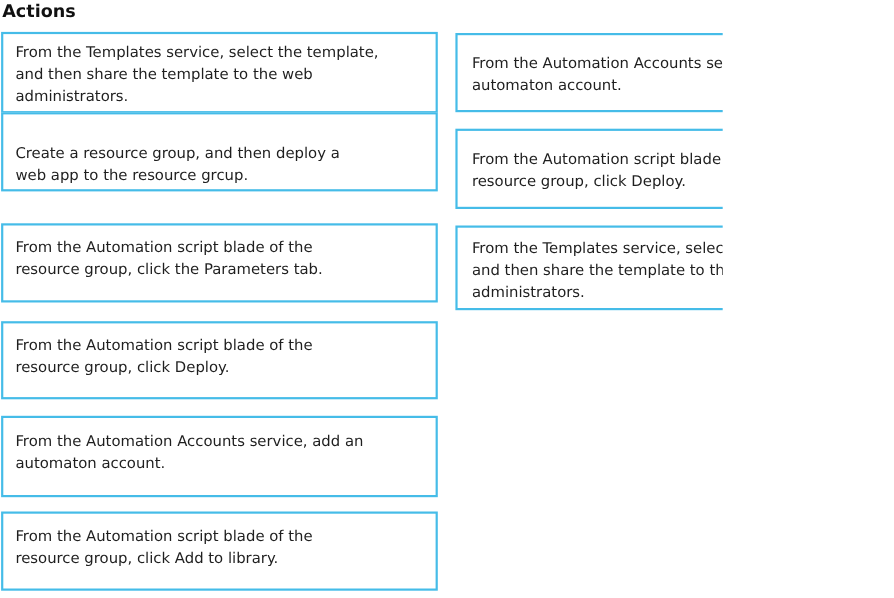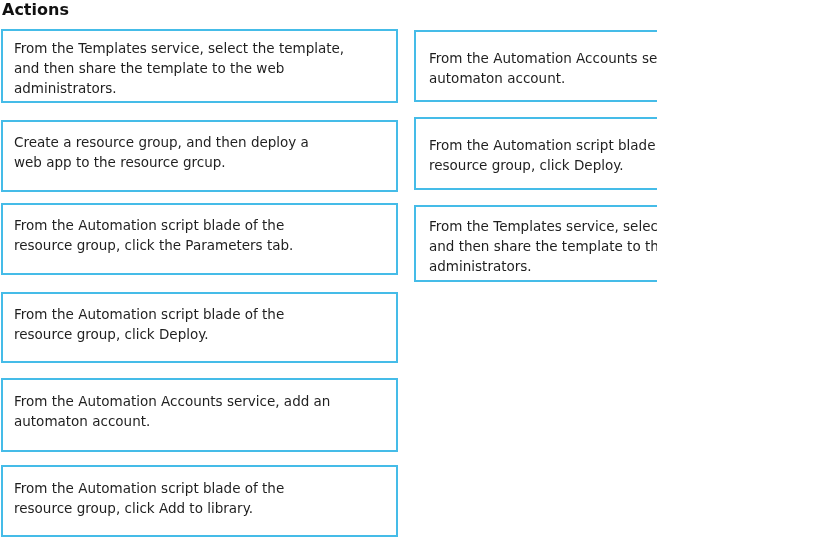--- a/index.html
+++ b/index.html
@@ -25,21 +25,21 @@
     color:#1f1f1f;
     font-size:13.5px;
     line-height:20px;
     white-space:pre-line;
     padding:8px 11px;
     cursor:default;
   }
   
   .action-box{left:1px;width:397px;}
   #a0{top:29px;height:74px;padding-top:7px;}
-  #a1{top:120px;height:72px;padding-top:10px;}
+  #a1{top:102px;height:72px;padding-top:26px;}
   #a2{top:203px;height:72px;padding-top:10px;}
   #a3{top:292px;height:71px;padding-top:10px;}
   #a4{top:378px;height:74px;padding-top:11px;}
   #a5{top:465px;height:72px;padding-top:11px;}
   
   .answer-box{left:414px;width:398px;padding-left:13px;}
   #b0{top:30px;height:72px;padding-top:16px;}
   #b1{top:117px;height:73px;padding-top:16px;}
   #b2{top:205px;height:77px;padding-top:9px;}
 </style>

